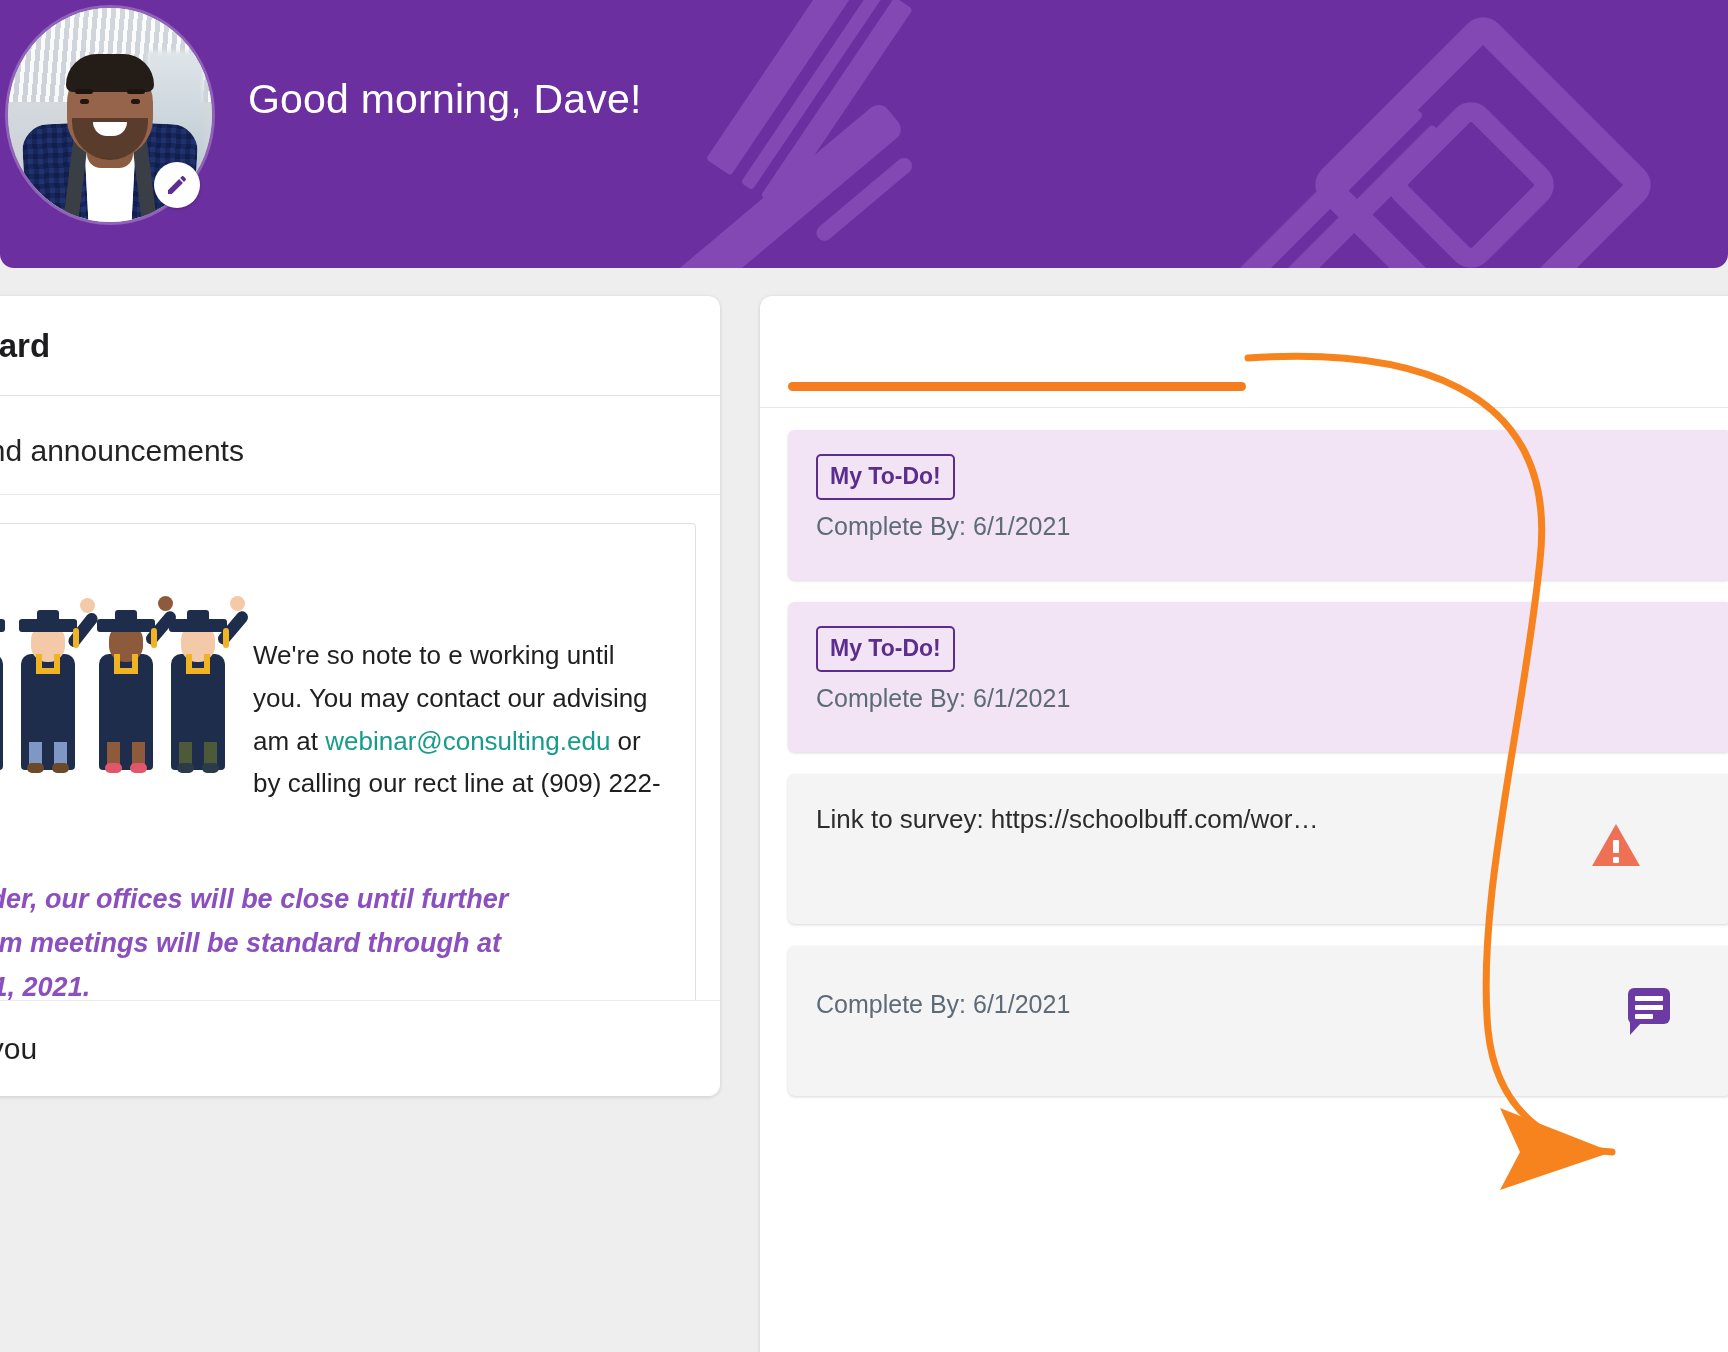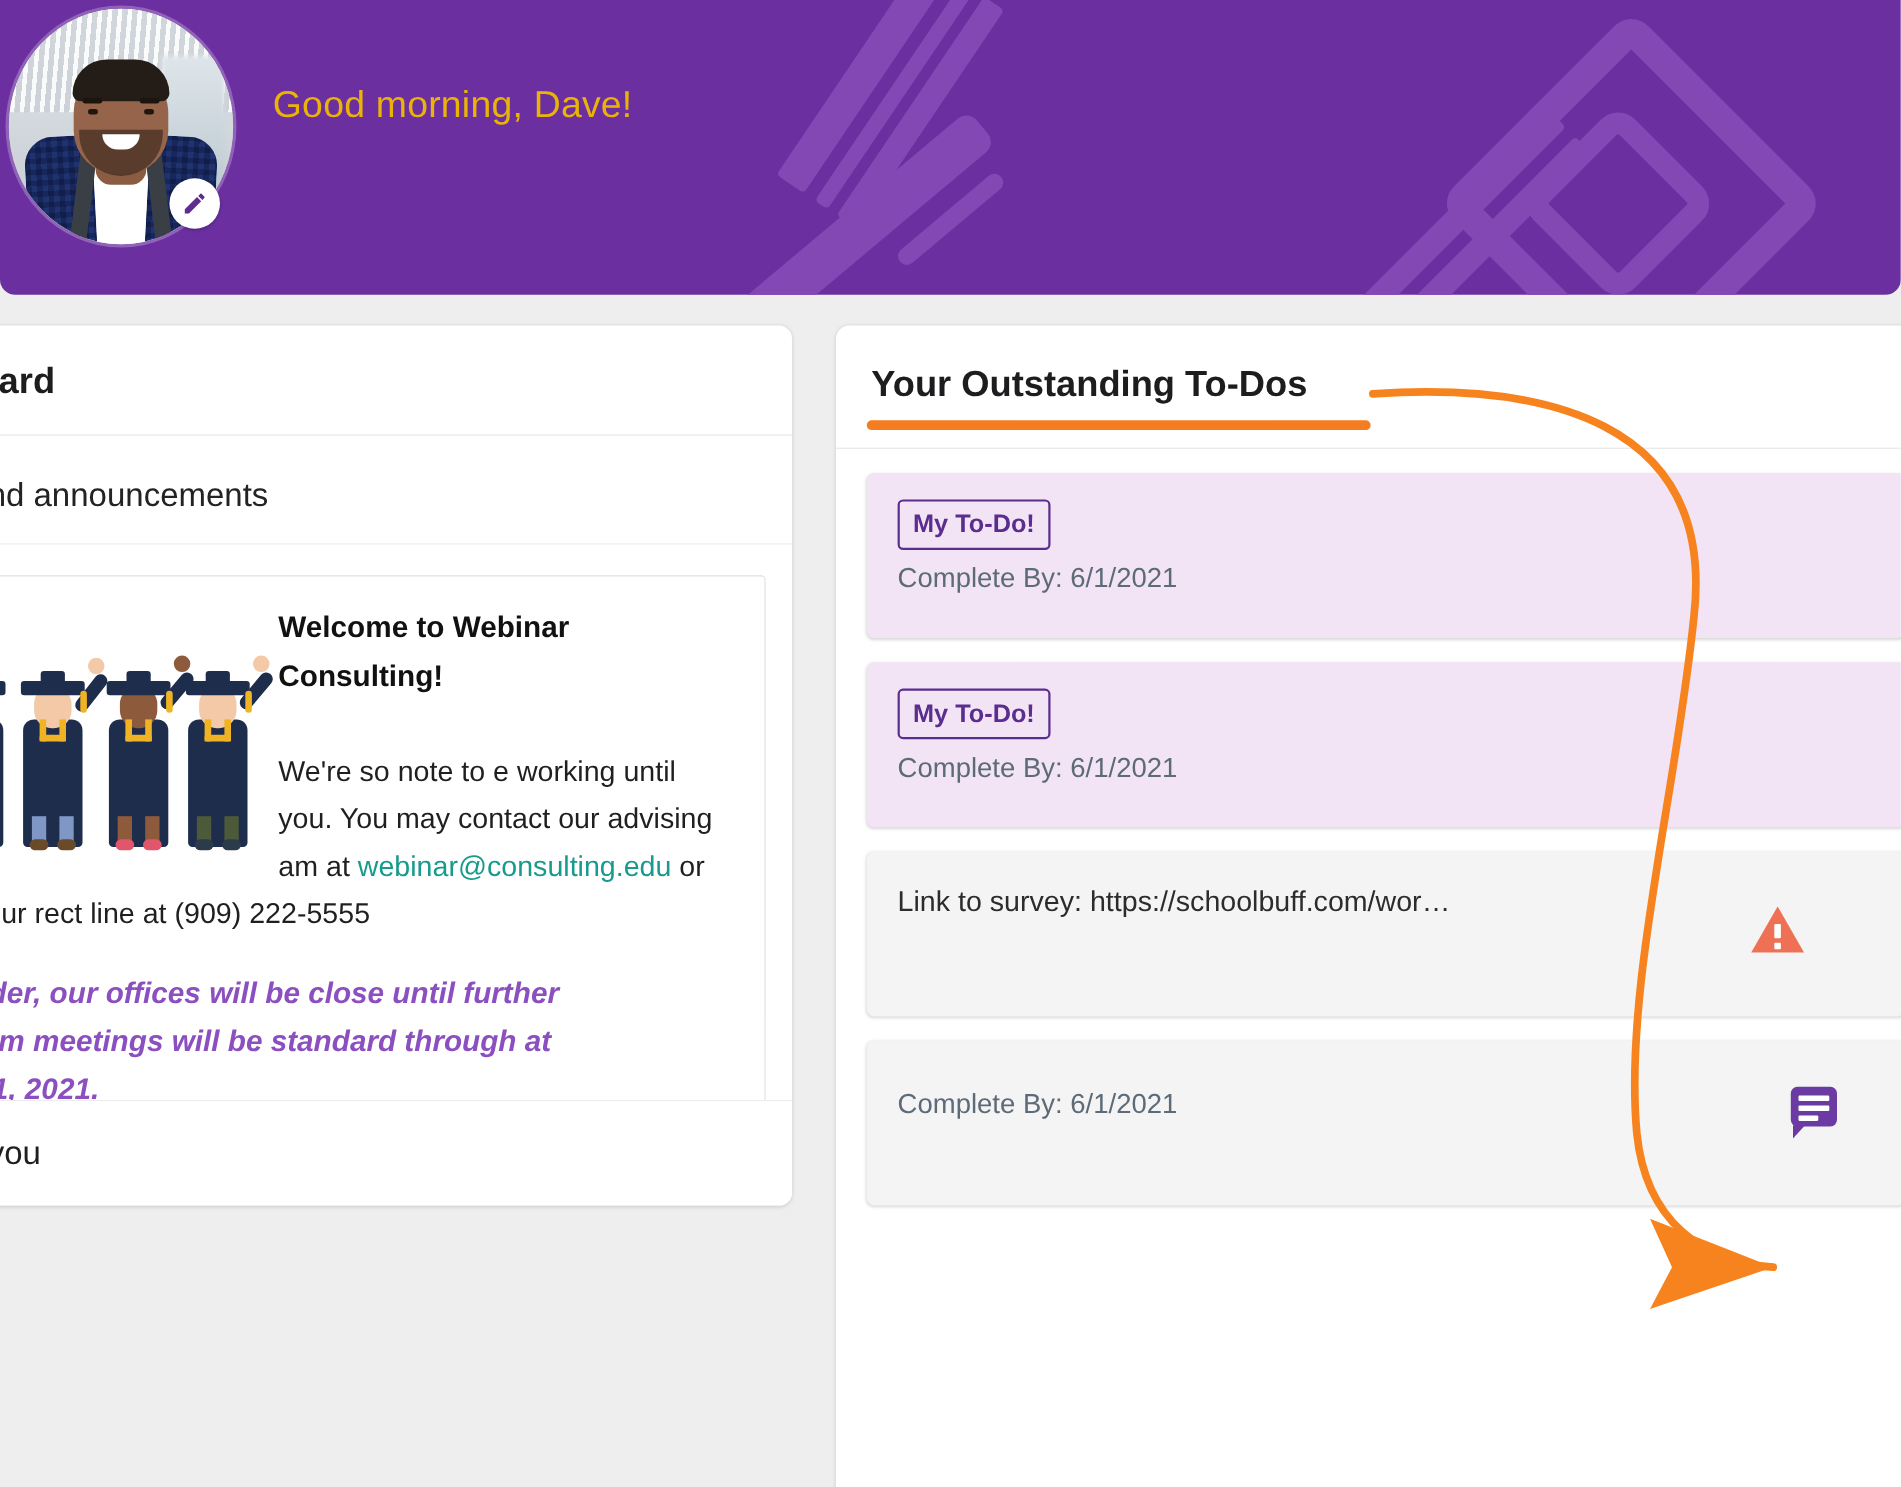--- a/index.html
+++ b/index.html
@@ -83,21 +83,21 @@
   .avatar-edit {
     position: absolute; right: 12px; bottom: 14px;
     width: 46px; height: 46px; border-radius: 50%;
     background: #ffffff;
     display: flex; align-items: center; justify-content: center;
     box-shadow: 0 1px 3px rgba(0,0,0,.25);
     cursor: pointer;
   }
   .greeting {
     position: absolute; left: 248px; top: 76px;
-    font-size: 34px; font-weight: 400; color: #eab308;
+    font-size: 41px; font-weight: 400; color: #ffffff;
     letter-spacing: .2px;
   }
 
   
   .panel {
     position: absolute; background: #ffffff;
     border-radius: 12px;
     box-shadow: 0 1px 4px rgba(0,0,0,.14);
   }
   
@@ -354,21 +354,20 @@
             <div class="g-cap"></div>
             <div class="g-tassel" style="right:2px;"></div>
             <div class="g-leg" style="left:14px;background:#4c5a3a;"></div>
             <div class="g-leg" style="right:14px;background:#4c5a3a;"></div>
             <div class="g-shoe" style="left:12px;background:#2b3b4a;"></div>
             <div class="g-shoe" style="right:12px;background:#2b3b4a;"></div>
           </div>
         </div>
 
         <div class="msg-flow">
-          <span class="msg-title">Welcome to Webinar Consulting!</span>
           <br><br>
           <span>We're so note to</span>
           <span>e working until you. You may contact our advising</span>
           <span>am at </span><span class="msg-link">webinar@consulting.edu</span><span> or by calling our</span>
           <span>rect line at (909) 222-5555</span>
         </div>
 
         <div class="msg-note">
           <div>s a reminder, our offices will be close until further</div>
           <div>otice. Zoom meetings will be standard through at</div>
@@ -378,21 +377,20 @@
       <div class="hscroll">
         <span class="caret">▸</span>
       </div>
     </div>
 
     <div class="note-head">A note for you</div>
   </div>
 
   <div class="panel panel-todo">
     <div class="todo-head">
-      <h2>Your Outstanding To-Dos</h2>
       <div class="todo-underline"></div>
     </div>
 
     <div class="todo-list">
 
       <div class="todo-card mine">
         <div class="badge">My To-Do!</div>
         <div class="todo-due">Complete By: 6/1/2021</div>
       </div>
 

